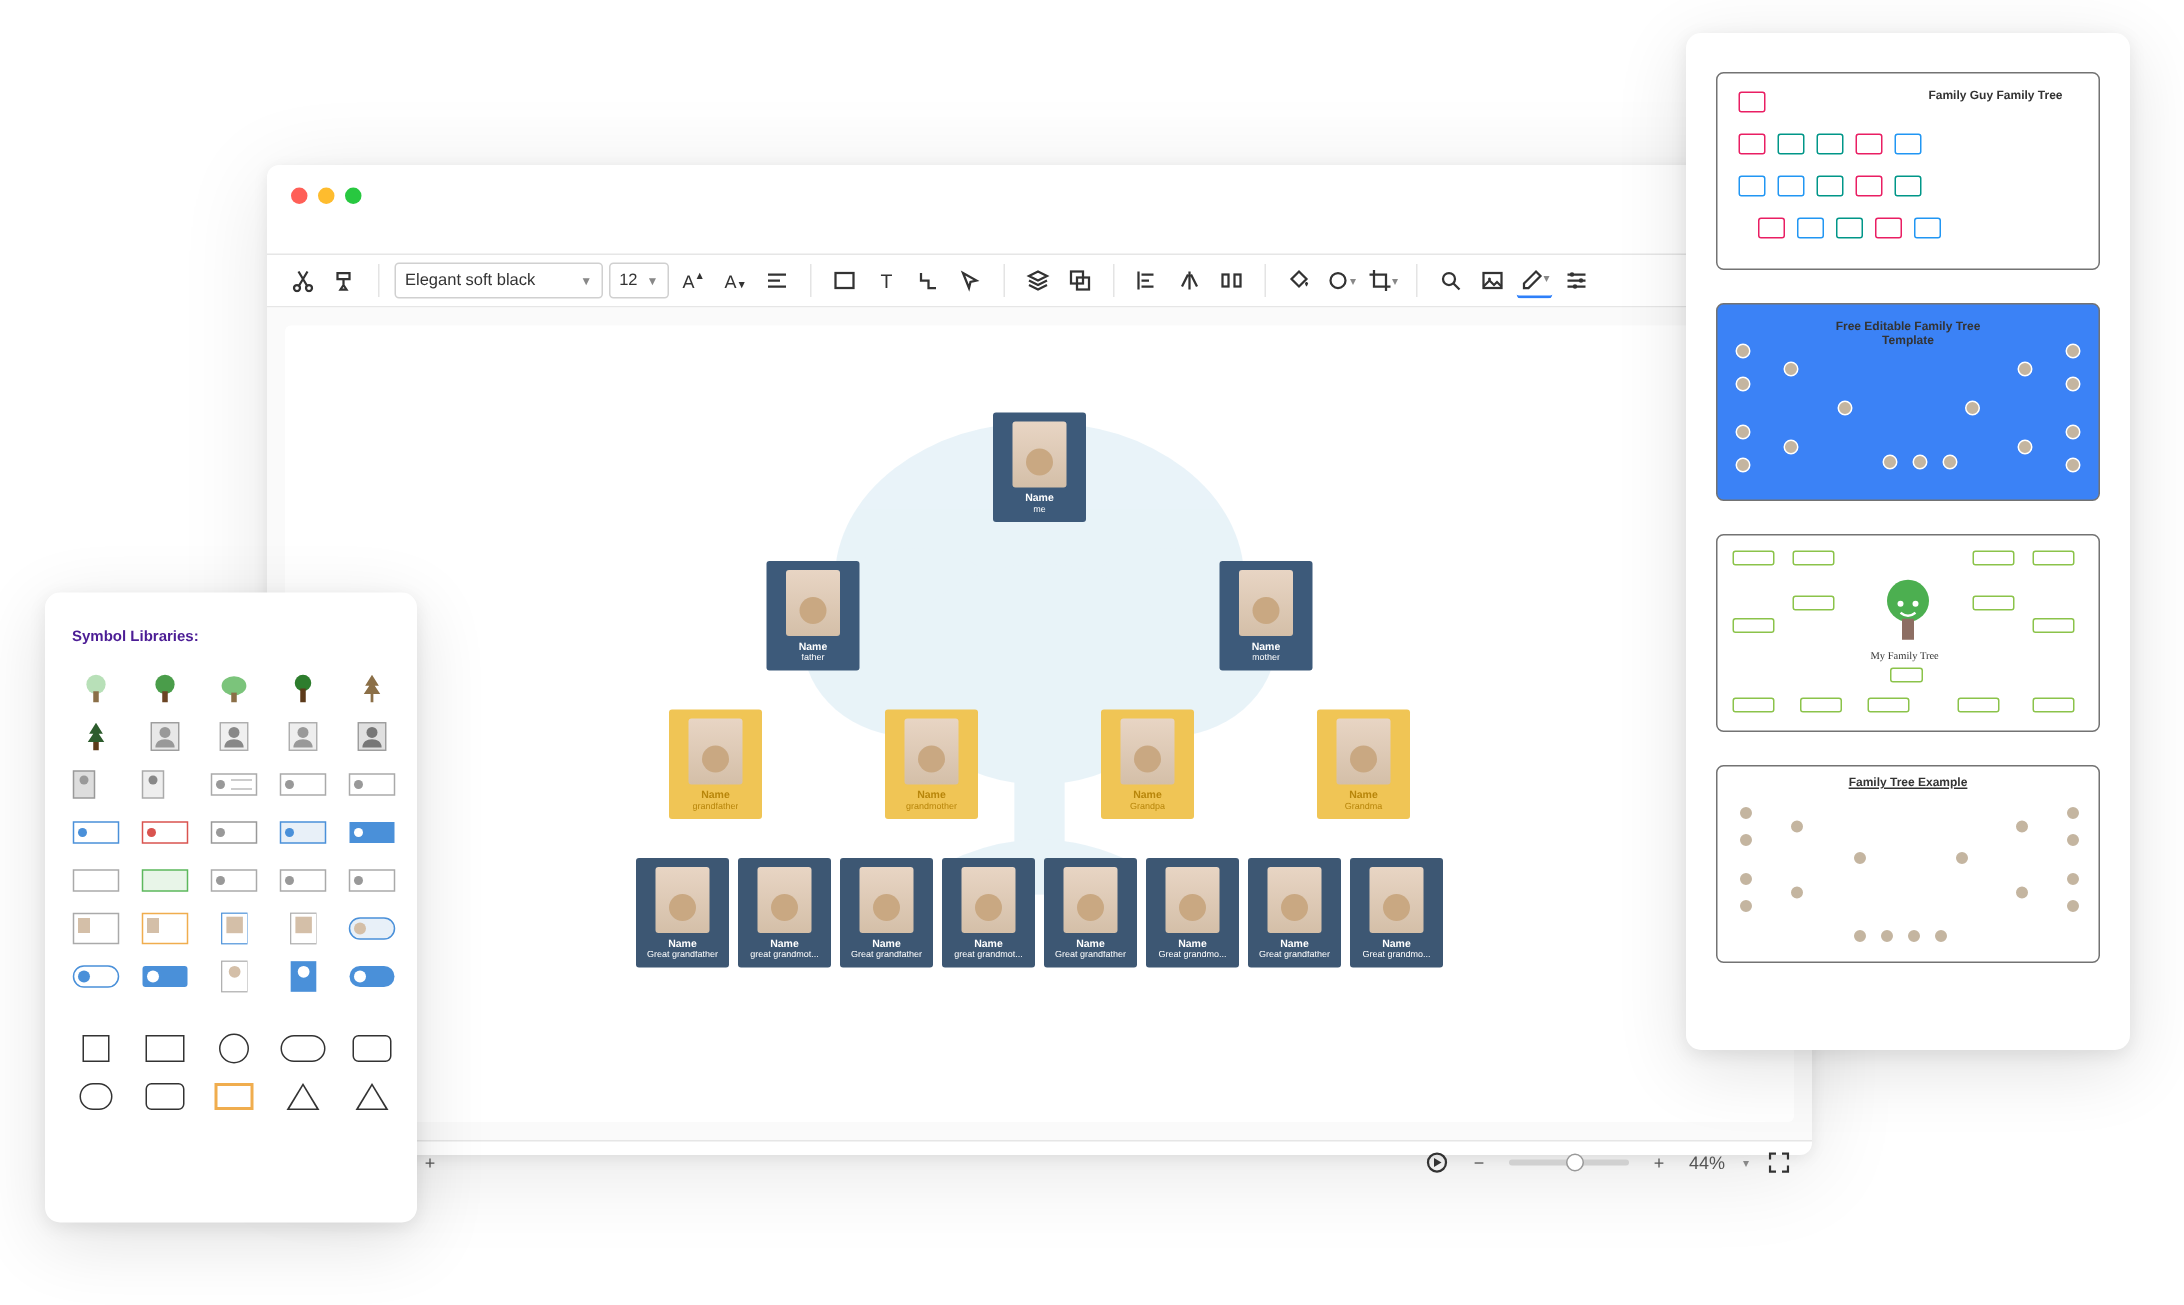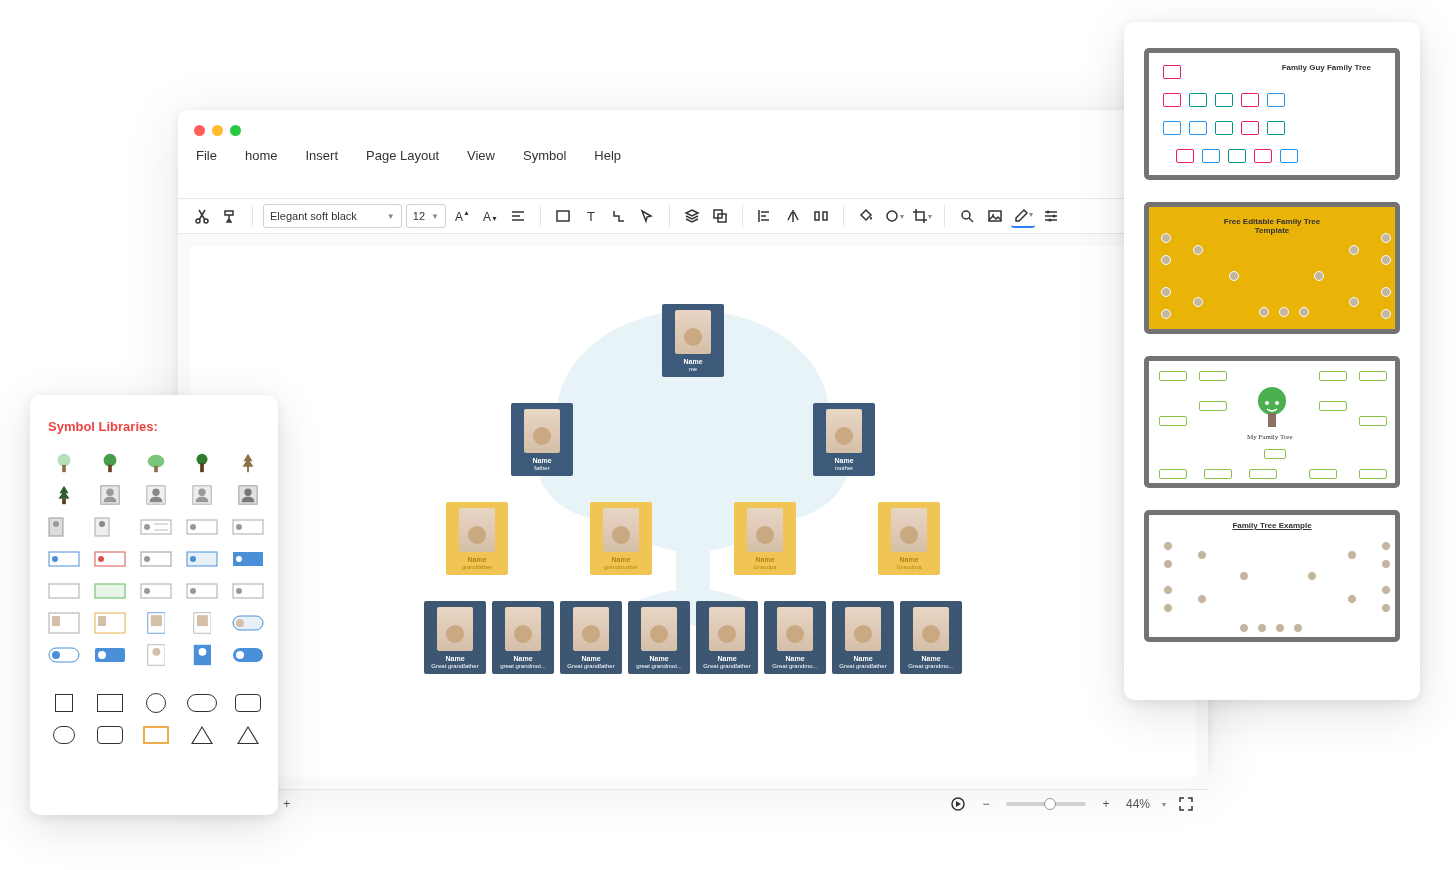--- a/index.html
+++ b/index.html
@@ -47,70 +47,61 @@
 .status-bar { display: flex; align-items: center; justify-content: space-between; padding: 6px 14px; border-top: 1px solid #e6e6e6; font-size: 12px; color: #555; }
 .sb-left { display: flex; align-items: center; gap: 16px; }
 .sb-right { display: flex; align-items: center; gap: 12px; }
 .page-tab { display: flex; align-items: center; gap: 5px; }
 .zoom-slider { width: 80px; height: 4px; background: #d0d0d0; border-radius: 2px; position: relative; }
 .zoom-slider::after { content:""; position: absolute; width: 10px; height: 10px; border-radius: 50%; background: #fff; border: 1px solid #999; top: -4px; left: 38px; }
 .sb-icon { width: 16px; height: 16px; display: flex; align-items: center; justify-content: center; cursor: pointer; }
 
 
 .symbol-panel { position: absolute; left: 30px; top: 395px; width: 248px; height: 420px; background: #fff; border-radius: 10px; box-shadow: 0 12px 48px rgba(0,0,0,0.12), 0 3px 12px rgba(0,0,0,0.08); padding: 24px 18px 16px; }
-.sp-title { font-size: 13px; font-weight: 700; color: #ef4444; margin-bottom: 18px; }
+.sp-title { font-size: 10px; font-weight: 700; color: #4c1d95; margin-bottom: 18px; }
 .sp-grid { display: grid; grid-template-columns: repeat(5, 1fr); gap: 10px 14px; }
 .sp-item { width: 32px; height: 22px; display: flex; align-items: center; justify-content: center; cursor: pointer; }
 .sp-item svg { max-width: 100%; max-height: 100%; }
 .sp-shapes { display: grid; grid-template-columns: repeat(5, 1fr); gap: 10px 14px; margin-top: 14px; padding-top: 12px; }
 .shape-box { width: 26px; height: 18px; border: 1px solid #333; background: #fff; }
 .shape-sq { width: 18px; height: 18px; }
 .shape-circle { width: 20px; height: 20px; border-radius: 50%; }
 .shape-oval { border-radius: 10px; width: 30px; }
 .shape-tri { width: 0; height: 0; border: none; border-left: 11px solid transparent; border-right: 11px solid transparent; border-bottom: 18px solid transparent; position: relative; }
 .shape-tri::before { content:""; position: absolute; left: -11px; top: 0; width: 0; height: 0; border-left: 11px solid transparent; border-right: 11px solid transparent; border-bottom: 18px solid #333; }
 .shape-tri::after { content:""; position: absolute; left: -9px; top: 2px; width: 0; height: 0; border-left: 9px solid transparent; border-right: 9px solid transparent; border-bottom: 15px solid #fff; }
 .shape-round { border-radius: 4px; }
 
 
 .templates-panel { position: absolute; right: 36px; top: 22px; width: 296px; height: 678px; background: #fff; border-radius: 10px; box-shadow: 0 12px 48px rgba(0,0,0,0.12), 0 3px 12px rgba(0,0,0,0.08); padding: 26px 20px; display: flex; flex-direction: column; gap: 22px; }
-.tpl { width: 100%; height: 132px; border: 5px solid #737373; border-radius: 5px; background: #fff; padding: 8px; display: flex; flex-direction: column; align-items: center; justify-content: center; position: relative; cursor: pointer; overflow: hidden; }
+.tpl { width: 100%; height: 132px; border: 1px solid #737373; border-radius: 5px; background: #fff; padding: 8px; display: flex; flex-direction: column; align-items: center; justify-content: center; position: relative; cursor: pointer; overflow: hidden; }
 .tpl .tpl-title { font-size: 8px; font-weight: 700; color: #333; text-align: center; position: absolute; }
 .tpl1 .tpl-title { top: 10px; right: 24px; }
 .tpl1 { background: #fff; }
-.tpl2 { background: #eab308; }
+.tpl2 { background: #3b82f6; }
 .tpl2 .tpl-title { top: 10px; left: 50%; transform: translateX(-50%); width: 100px; }
 .tpl4 .tpl-title { top: 6px; left: 50%; transform: translateX(-50%); text-decoration: underline; }
 .mini-boxes { position: absolute; inset: 0; }
 .mb { position: absolute; border: 1px solid; width: 18px; height: 14px; border-radius: 2px; }
 .av-dot { position: absolute; width: 10px; height: 10px; border-radius: 50%; background: #c4b5a0; border: 1px solid #fff; }
 
 .icon-line { stroke: #333; stroke-width: 1.5; fill: none; }
 .blue-underline { border-bottom: 2px solid #2d7ff9; padding-bottom: 1px; }
 
 </style>
 </head>
 <body>
 
 <div class="editor-window">
   <div class="window-controls">
     <div class="wc-dot wc-red"></div>
     <div class="wc-dot wc-yellow"></div>
     <div class="wc-dot wc-green"></div>
   </div>
 
-  <div class="menu-bar">
-    <span>File</span>
-    <span>home</span>
-    <span>Insert</span>
-    <span>Page Layout</span>
-    <span>View</span>
-    <span>Symbol</span>
-    <span>Help</span>
-  </div>
 
   <div class="toolbar">
     <div class="tb-btn">
         <svg viewBox="0 0 16 16">
           <path class="icon-line" d="M5 2l6 10M11 2L5 12"></path>
           <circle class="icon-line" cx="4" cy="13" r="2"></circle>
           <circle class="icon-line" cx="12" cy="13" r="2"></circle>
         </svg>
       </div>
     <div class="tb-btn">

